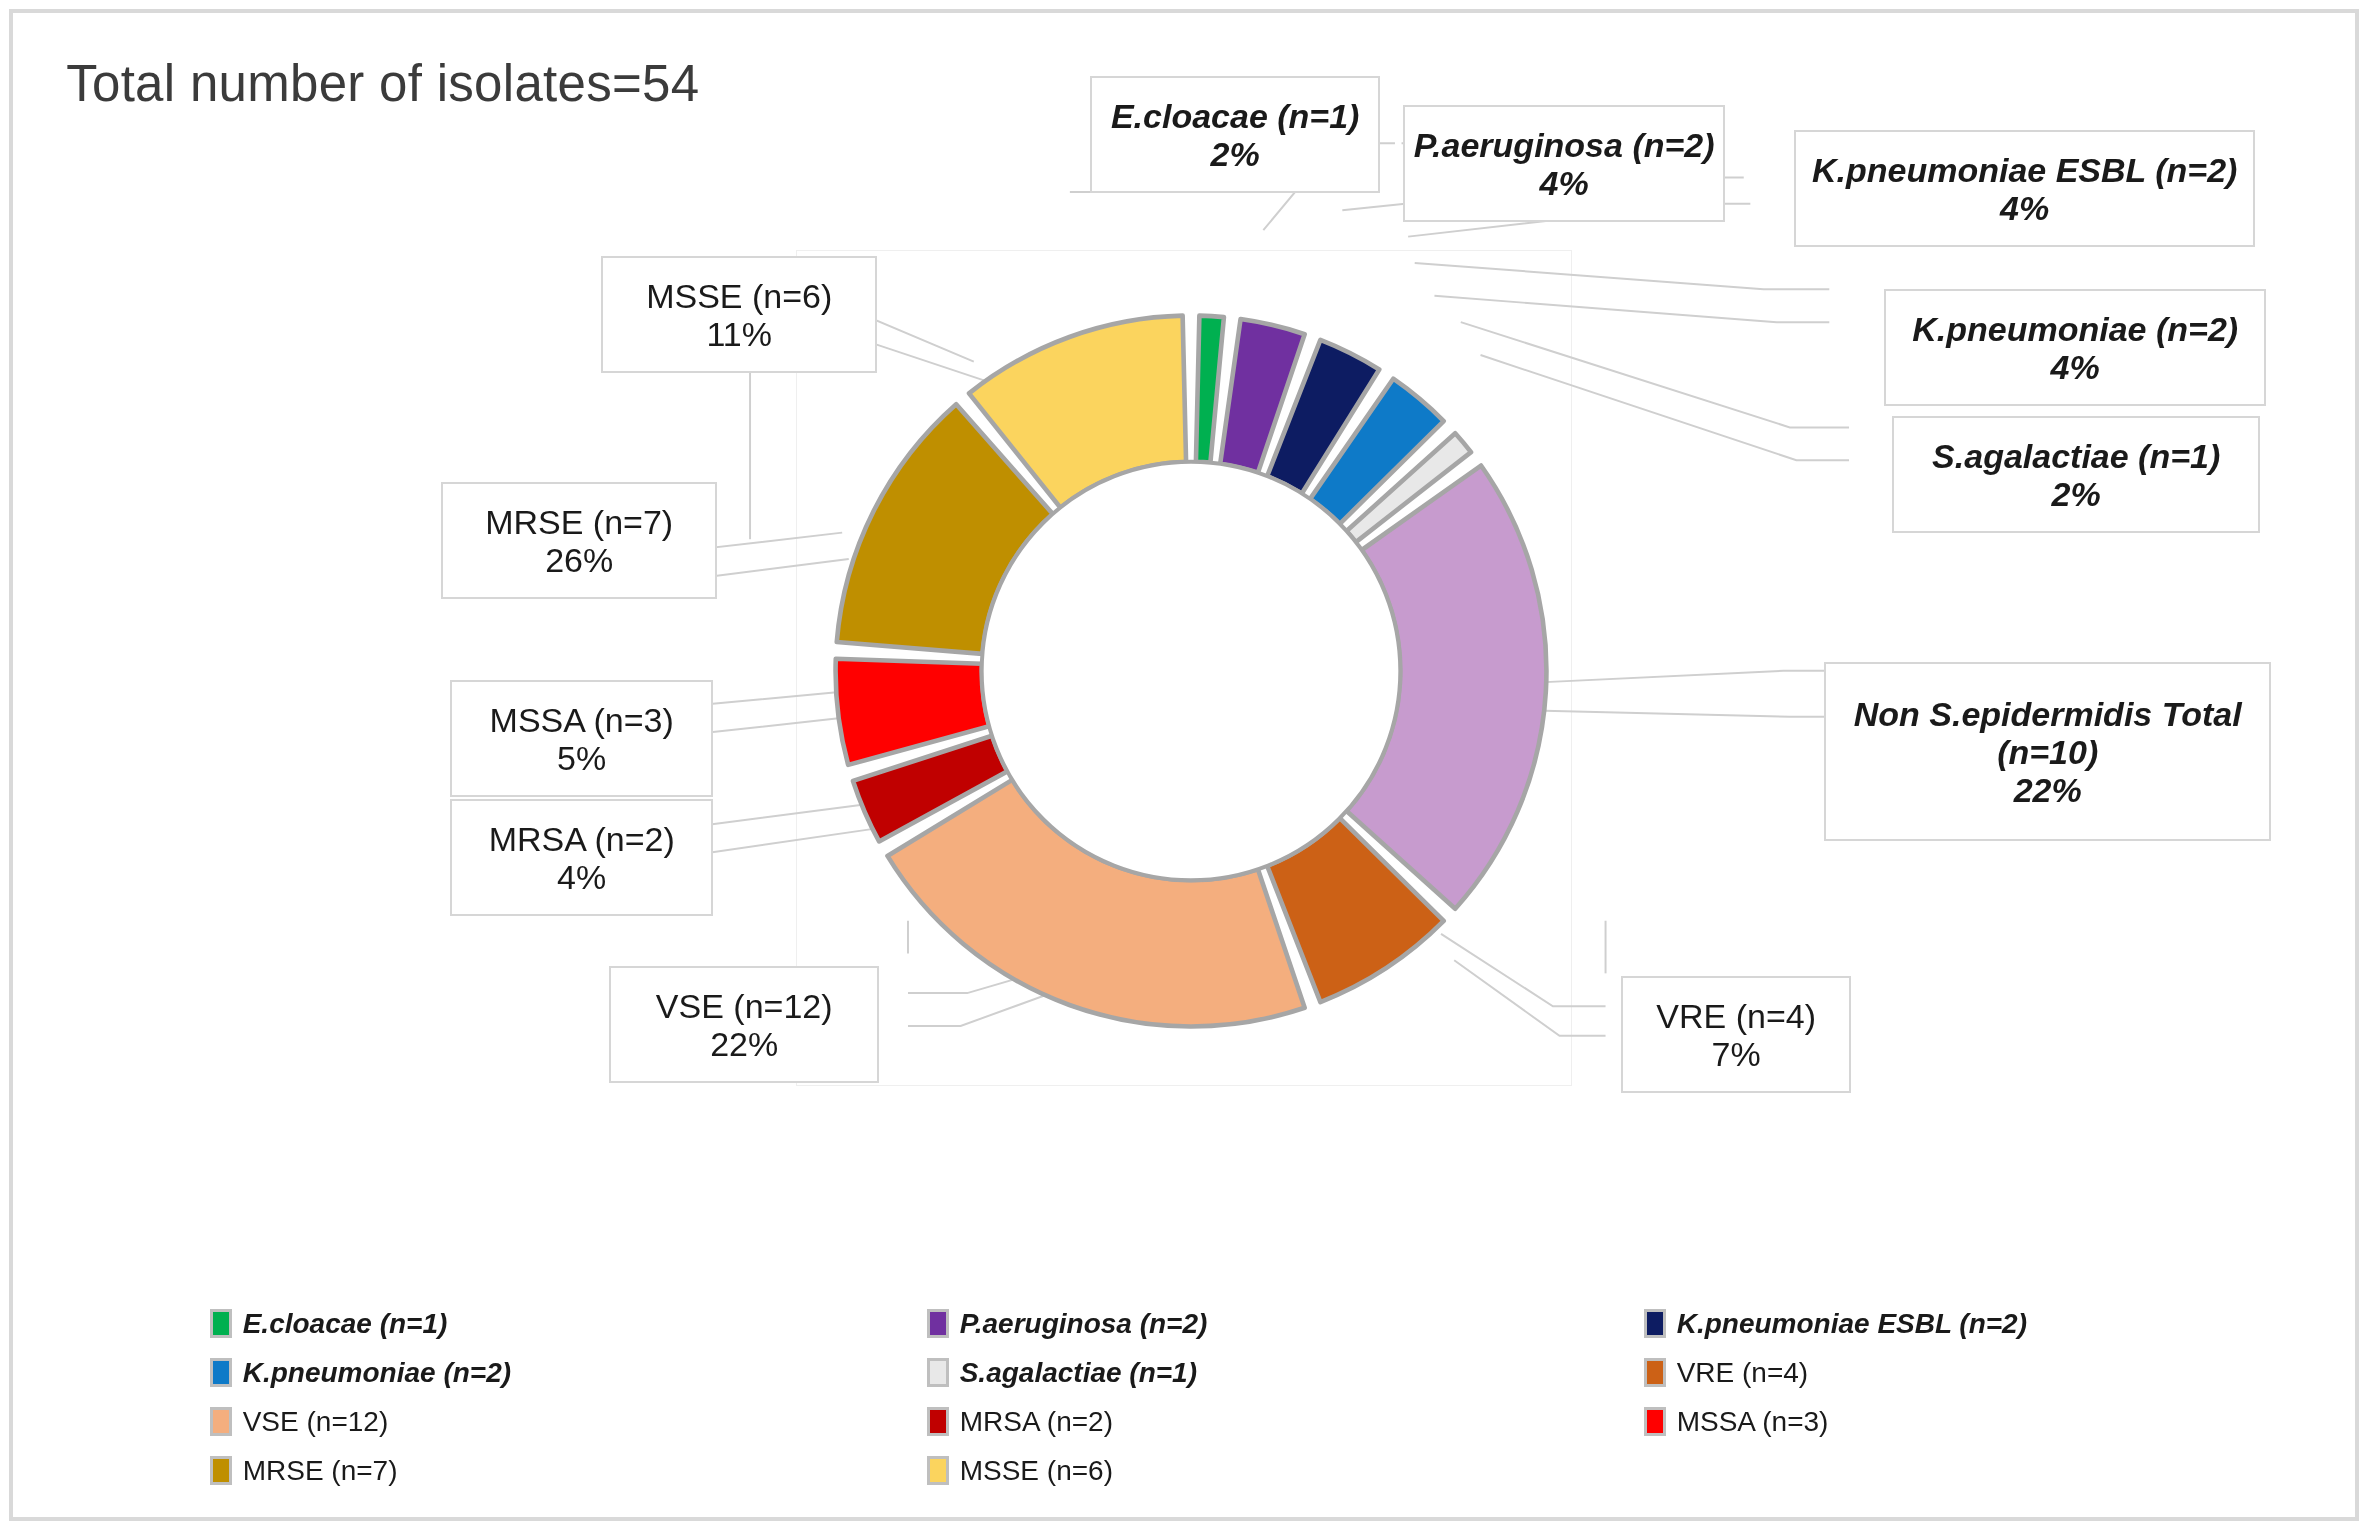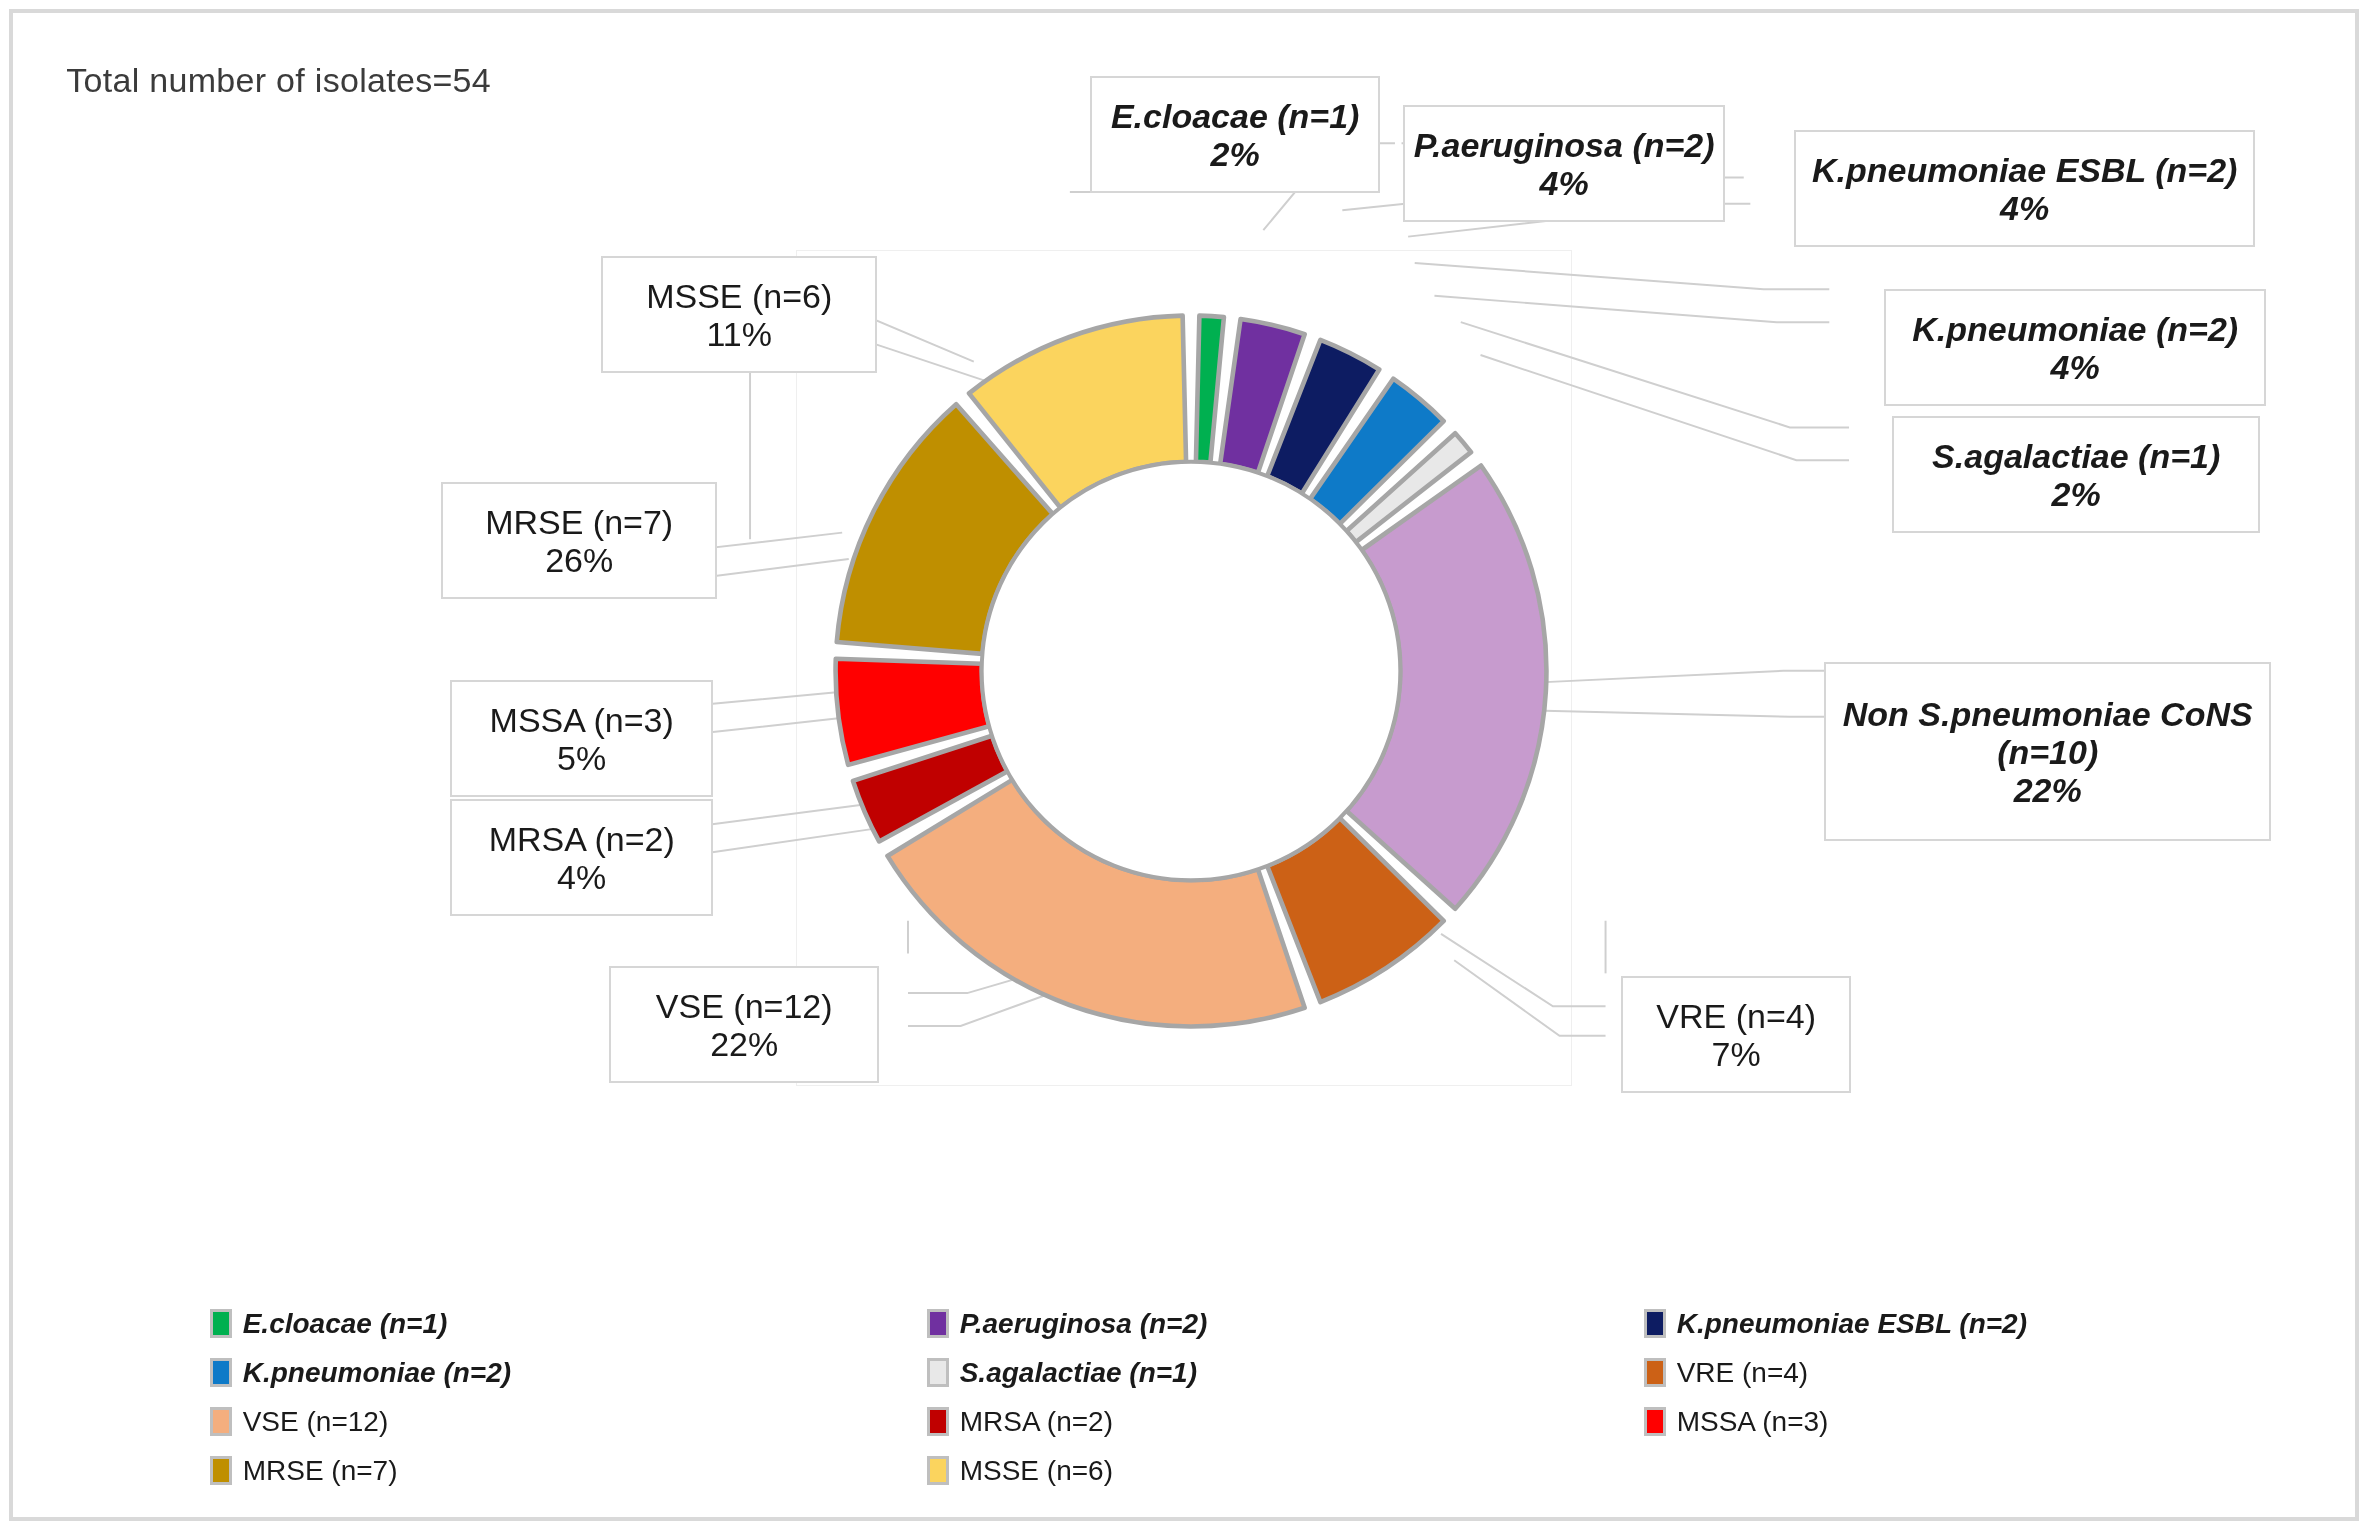--- a/index.html
+++ b/index.html
@@ -11,24 +11,23 @@
   #frame{
     position:absolute;left:9.2px;top:9.2px;
     width:2350px;height:1512px;
     border:4.6px solid #d9d9d9;
     box-sizing:border-box;
     background:#ffffff;
   }
   
   #chart-title{
     position:absolute;left:53px;top:41px;
-    font-size:34px;color:#3b3b3b;
+    font-size:51px;color:#3b3b3b;
     letter-spacing:0.3px;
     white-space:nowrap;
-    margin-top:7px;
   }
   
   #plot-area-rect{
     position:absolute;left:783px;top:237px;
     width:776px;height:836px;
     border:1.3px solid #efefef;
     box-sizing:border-box;
   }
   
   #donut-wrap{
@@ -172,21 +171,21 @@
     <span class="ln">K.pneumoniae (n=2)</span>
     <span class="ln">4%</span>
   </div>
 
   <div class="callout italic" style="left:1879px;top:403px;width:368px;height:117px;font-size:34px;">
     <span class="ln">S.agalactiae (n=1)</span>
     <span class="ln">2%</span>
   </div>
 
   <div class="callout italic" style="left:1811px;top:649px;width:447px;height:179px;font-size:34px;">
-    <span class="ln">Non S.pneumoniae CoNS</span>
+    <span class="ln">Non S.epidermidis Total</span>
     <span class="ln">(n=10)</span>
     <span class="ln">22%</span>
   </div>
 
   <div class="callout plain" style="left:1608px;top:963px;width:230px;height:117px;font-size:34px;">
     <span class="ln">VRE (n=4)</span>
     <span class="ln">7%</span>
   </div>
 
   <div class="callout plain" style="left:596px;top:953px;width:270px;height:117px;font-size:34px;">

